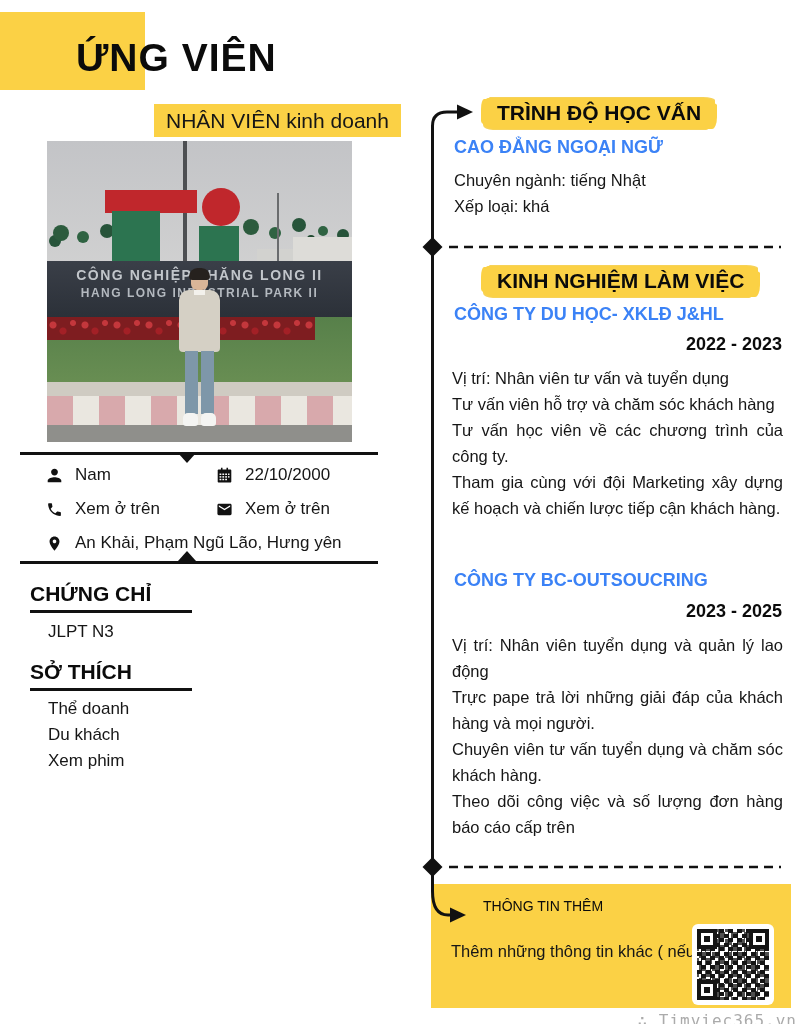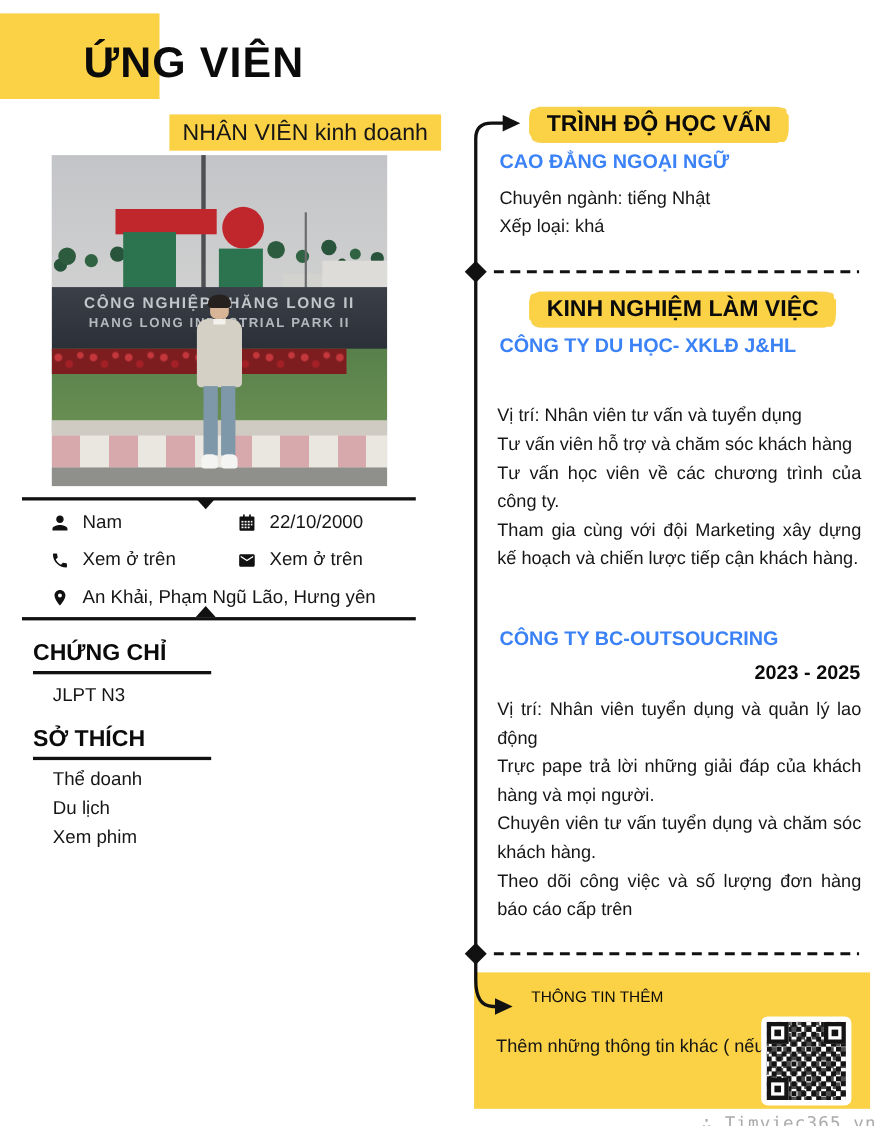--- a/index.html
+++ b/index.html
@@ -173,31 +173,32 @@
   <div class="tri up" style="left:178px; top:539px;"></div>
   <div class="rule" style="left:20px; top:549px; width:358px;"></div>
 
   <h2 class="sec-h" style="left:30px; top:570px;">CHỨNG CHỈ</h2>
   <div class="rule" style="left:30px; top:598px; width:162px;"></div>
   <div class="sec-item" style="left:48px; top:610px;">JLPT N3</div>
 
   <h2 class="sec-h" style="left:30px; top:648px;">SỞ THÍCH</h2>
   <div class="rule" style="left:30px; top:676px; width:162px;"></div>
   <div class="sec-item" style="left:48px; top:687px;">Thể doanh</div>
-  <div class="sec-item" style="left:48px; top:713px;">Du lịch</div>
+  <div class="sec-item" style="left:48px; top:713px;">Du khách</div>
   <div class="sec-item" style="left:48px; top:739px;">Xem phim</div>
 
   <div class="brush" style="left:483px; top:86px;"><span>TRÌNH ĐỘ HỌC VẤN</span></div>
   <div class="job-co" style="left:454px; top:125px;">CAO ĐẲNG NGOẠI NGỮ</div>
   <div class="body-line" style="left:454px; top:159px;">Chuyên ngành: tiếng Nhật</div>
   <div class="body-line" style="left:454px; top:185px;">Xếp loại: khá</div>
 
   <div class="brush" style="left:483px; top:254px;"><span>KINH NGHIỆM LÀM VIỆC</span></div>
 
   <div class="job-co" style="left:454px; top:292px;">CÔNG TY DU HỌC- XKLĐ J&amp;HL</div>
+  <div class="job-period" style="left:452px; top:322px;">2022 - 2023</div>
   <div class="duties" style="left:452px; top:353px;">
     <div class="duty">Vị trí: Nhân viên tư vấn và tuyển dụng</div>
     <div class="duty">Tư vấn viên hỗ trợ và chăm sóc khách hàng</div>
     <div class="duty">Tư vấn học viên về các chương trình của công ty.</div>
     <div class="duty">Tham gia cùng với đội Marketing xây dựng kế hoạch và chiến lược tiếp cận khách hàng.</div>
   </div>
 
   <div class="job-co" style="left:454px; top:558px;">CÔNG TY BC-OUTSOUCRING</div>
   <div class="job-period" style="left:452px; top:589px;">2023 - 2025</div>
   <div class="duties" style="left:452px; top:620px;">

